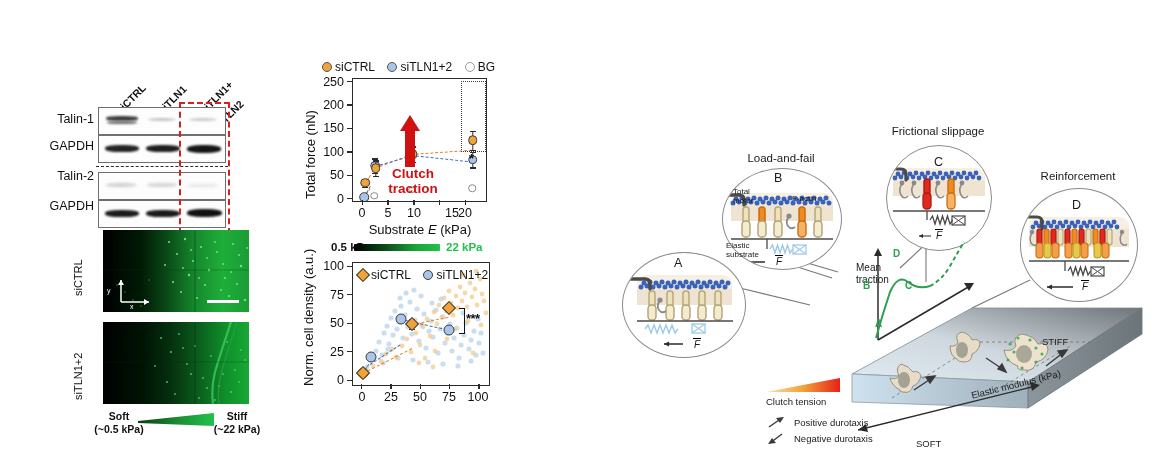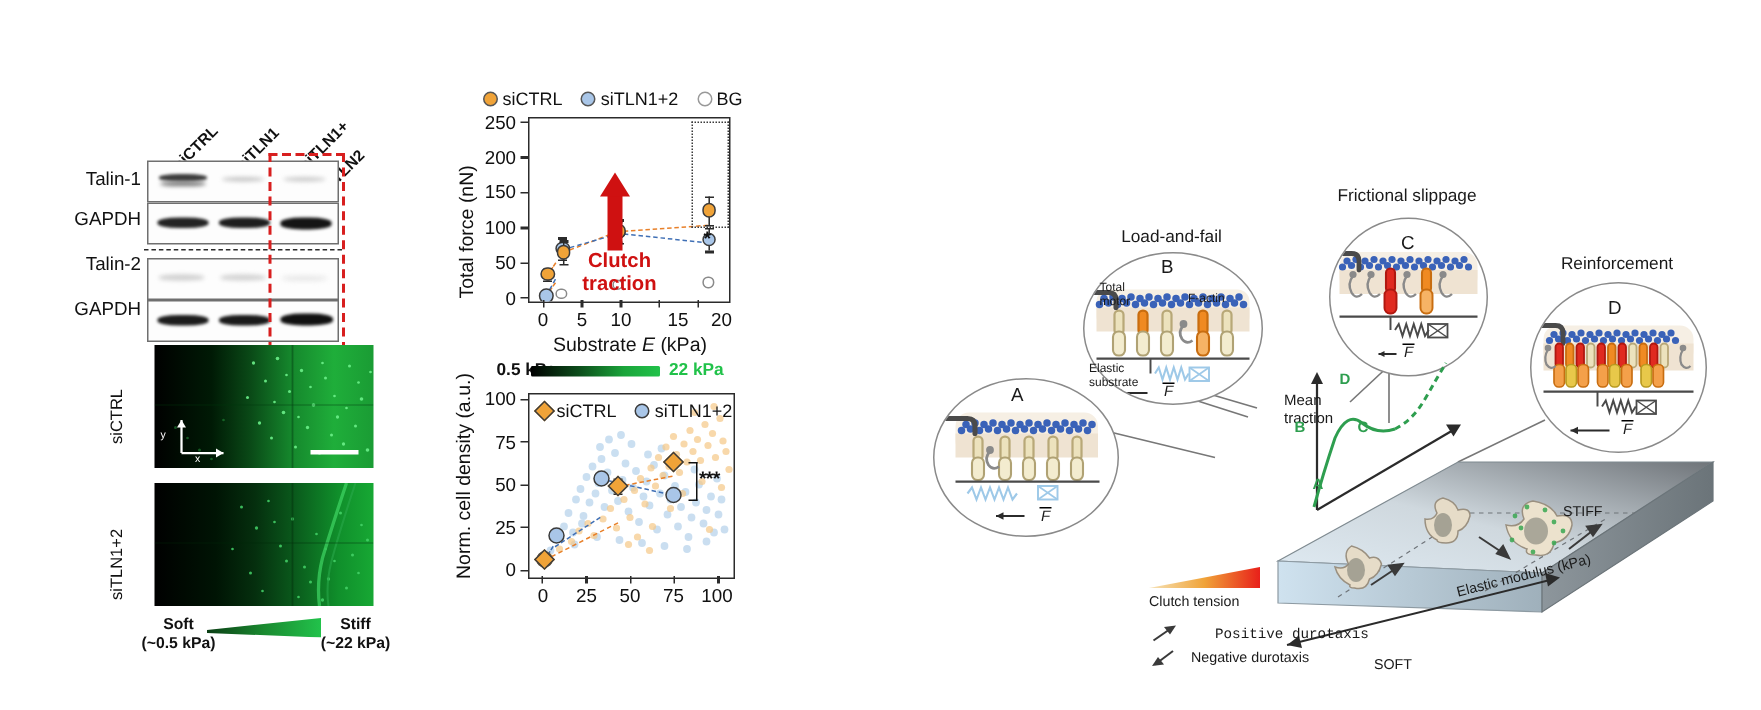--- a/index.html
+++ b/index.html
@@ -208,21 +208,21 @@
 
   <div class="tick" style="left:61.5px;top:142px;width:1.4px;height:5px;"></div>
   <div class="tick" style="left:87.3px;top:142px;width:1.4px;height:5px;"></div>
   <div class="tick" style="left:113.2px;top:142px;width:1.4px;height:5px;"></div>
   <div class="tick" style="left:139.0px;top:142px;width:1.4px;height:5px;"></div>
   <div class="tick" style="left:164.8px;top:142px;width:1.4px;height:5px;"></div>
   <div class="axis-num-x" style="left:48px;top:148px;width:28px;">0</div>
   <div class="axis-num-x" style="left:74px;top:148px;width:28px;">5</div>
   <div class="axis-num-x" style="left:100px;top:148px;width:28px;">10</div>
   <div class="axis-num-x" style="left:126px;top:148px;width:28px;margin-left:12px;">15</div>
-  <div class="axis-num-x" style="left:151px;top:148px;width:28px;margin-left:16px;">20</div>
+  <div class="axis-num-x" style="left:151px;top:148px;width:28px;">20</div>
 
   <div class="xlab" style="left:40px;top:164px;width:160px;">
     <span>Substrate</span>
     <i>E</i>
     <span>(kPa)</span>
   </div>
   <div class="ylab" style="left:3px;top:141px;">Total force (nN)</div>
 </div>
 
 <div class="abs nosel" style="left:296px;top:240px;width:200px;height:16px;">
@@ -946,21 +946,21 @@
         <linearGradient id="ct" x1="0" y1="0" x2="1" y2="0">
           <stop offset="0" stop-color="#f6e3b8"></stop>
           <stop offset="0.5" stop-color="#f0a338"></stop>
           <stop offset="1" stop-color="#e8201a"></stop>
         </linearGradient>
       </defs>
       <polygon points="0,14 74,0 74,14" fill="url(#ct)"></polygon>
     </svg>
     <div class="sc-leg" style="position:relative;left:0px;top:2px;">Clutch tension</div>
 
-    <div style="position:relative;top:10px;display:flex;align-items:center;gap:24px;font-family:Liberation Mono, monospace;">
+    <div style="position:relative;top:10px;display:flex;align-items:center;gap:8px;">
       <svg width="20" height="14">
         <line x1="3" y1="12" x2="16" y2="3" stroke="#3a3a3a" stroke-width="1.4"></line>
         <polygon points="18,2 10,3 14,8" fill="#3a3a3a"></polygon>
       </svg>
       <span class="sc-leg" style="position:relative;">Positive durotaxis</span>
     </div>
 
     <div style="position:relative;top:12px;display:flex;align-items:center;gap:8px;">
       <svg width="20" height="14">
         <line x1="16" y1="3" x2="4" y2="12" stroke="#3a3a3a" stroke-width="1.4"></line>

